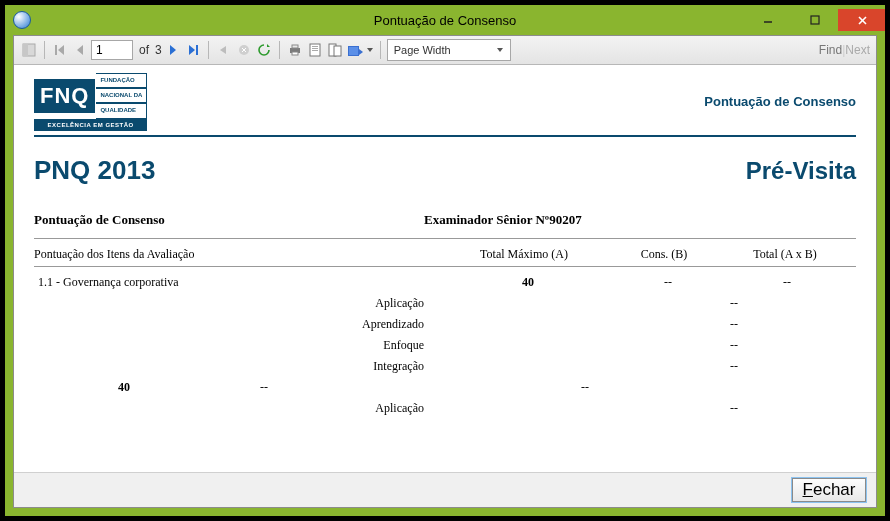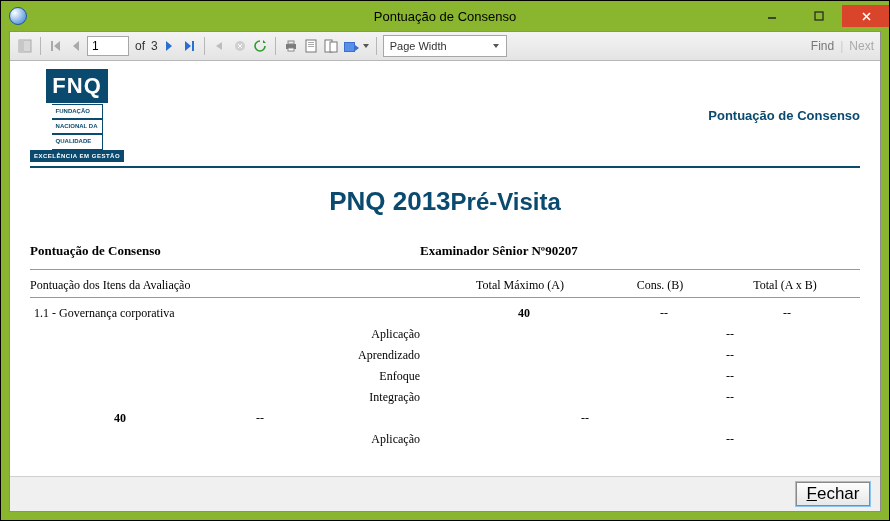--- a/index.html
+++ b/index.html
@@ -1,45 +1,45 @@
 <!DOCTYPE html>
 <html><head>
 <meta charset="utf-8">
 <style>
   html,body{margin:0;padding:0;font-family:"Segoe UI",Tahoma,sans-serif;font-size:12px;background:#8ab52f;}
-  .window{width:890px;height:521px;box-sizing:border-box;border:1px solid #000000;position:relative;background:#8ab52f;overflow:hidden;}
+  .window{width:890px;height:521px;box-sizing:border-box;border:5px solid #000000;position:relative;background:#8ab52f;overflow:hidden;}
   .titlebar{height:30px;display:flex;align-items:center;position:relative;}
   .title-icon{width:16px;height:16px;margin:0 8px;border-radius:50%;background:radial-gradient(circle at 30% 30%,#fff,#2a7bd4);border:1px solid #1a5aa0;}
   .title-text{position:absolute;left:0;right:0;text-align:center;font-size:13px;color:#000;}
   .win-btns{margin-left:auto;display:flex;height:22px;}
   .win-btn{width:46px;height:22px;display:flex;align-items:center;justify-content:center;border-left:1px solid rgba(0,0,0,0.0);}
   .win-btn svg{display:block;}
   .win-btn.close{background:#d9452b;}
   .content-frame{position:absolute;left:8px;right:8px;top:30px;bottom:8px;background:#fff;border:1px solid #8c8c8c;}
   .toolbar{height:28px;background:linear-gradient(#f3f3f3,#e4e4e4);border-bottom:1px solid #b7b7b7;display:flex;align-items:center;padding:0 6px;gap:2px;font-size:12px;color:#333;}
   .tb-icon{width:18px;height:18px;display:flex;align-items:center;justify-content:center;border-radius:2px;}
   .tb-icon svg{display:block;}
   .tb-sep{width:1px;height:18px;background:#b7b7b7;margin:0 4px;}
   .page-input{width:32px;height:18px;border:1px solid #a7a7a7;background:#fff;padding:0 4px;font-size:12px;}
   .zoom-select{height:20px;width:110px;border:1px solid #a7a7a7;background:#fff;display:flex;align-items:center;justify-content:space-between;padding:0 6px;font-size:11px;}
-  .find-box{margin-left:auto;display:flex;align-items:center;gap:6px;color:#888;}
+  .find-box{margin-left:auto;display:flex;align-items:center;color:#888;}
   .viewer{position:absolute;left:0;right:0;top:29px;bottom:34px;overflow:auto;background:#fff;}
   .viewer::-webkit-scrollbar{width:17px;}
   .viewer::-webkit-scrollbar-track{background:#f0f0f0;}
   .viewer::-webkit-scrollbar-thumb{background:#c8c8c8;border:1px solid #a8a8a8;}
   .viewer::-webkit-scrollbar-button{background:#e8e8e8;height:17px;border:1px solid #a8a8a8;}
   .page{padding:8px 20px 40px 20px;}
   .header-row{display:flex;align-items:center;justify-content:space-between;border-bottom:2px solid #0a4a6e;padding-bottom:4px;margin-bottom:18px;}
-  .logo{display:flex;align-items:center;gap:1px;flex-direction:column;}
+  .logo{display:flex;align-items:center;gap:1px;}
   .logo-block{background:#0a4a6e;color:#fff;font:700 22px/1 Arial;padding:6px 6px;letter-spacing:1px;}
   .logo-txt{display:flex;flex-direction:column;}
   .logo-sub{font:700 6px/1.2 Arial;color:#0a4a6e;background:#fff;border:1px solid #0a4a6e;border-left:none;padding:3px 4px;}
   .logo-bottom{font:700 6px/1 Arial;color:#fff;background:#0a4a6e;padding:3px 4px;text-align:center;letter-spacing:0.5px;}
   .header-link{color:#0a4a6e;font:700 13px Arial;white-space:nowrap;}
-  .title-row{display:flex;justify-content:center;align-items:baseline;margin-bottom:26px;}
+  .title-row{display:flex;justify-content:space-between;align-items:baseline;margin-bottom:26px;}
   .pnq{color:#0a4a6e;font:700 26px Arial;}
   .pre{color:#0a4a6e;font:700 24px Arial;}
   .sub-row{display:flex;margin-bottom:10px;font:700 13px Verdana;color:#000;}
   .sub-left{flex:0 0 390px;}
   .hr{height:1px;background:#999;margin:4px 0 8px;}
   .cols{display:flex;font:400 12px Verdana;color:#000;}
   .c1{flex:0 0 390px;padding-right:10px;}
   .c2{flex:0 0 180px;text-align:center;}
   .c3{flex:0 0 100px;text-align:center;}
   .c4{flex:1;text-align:center;}

